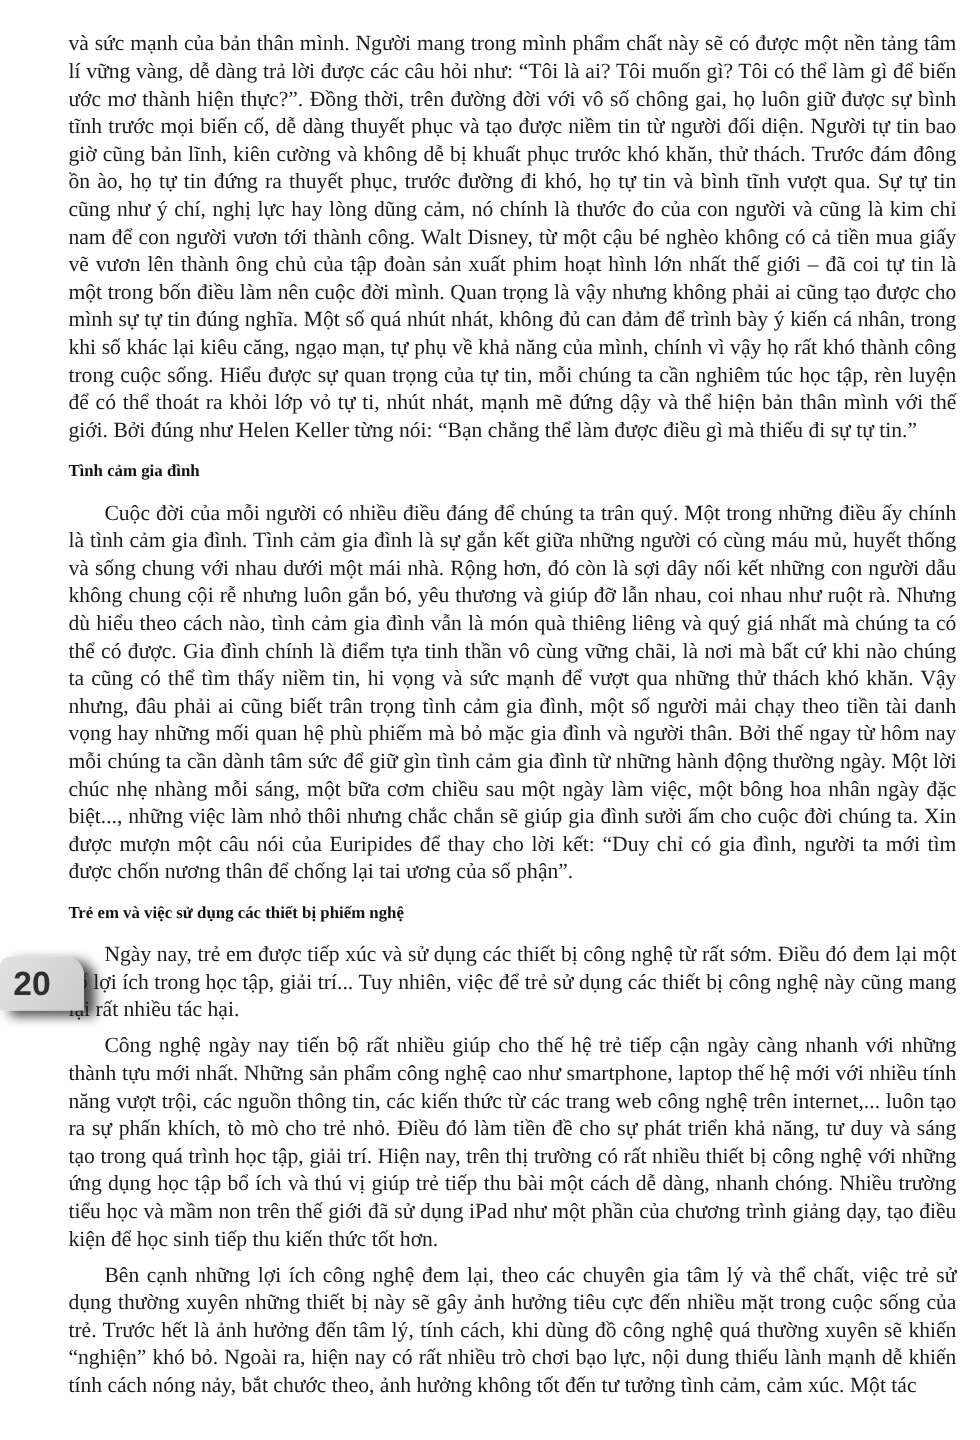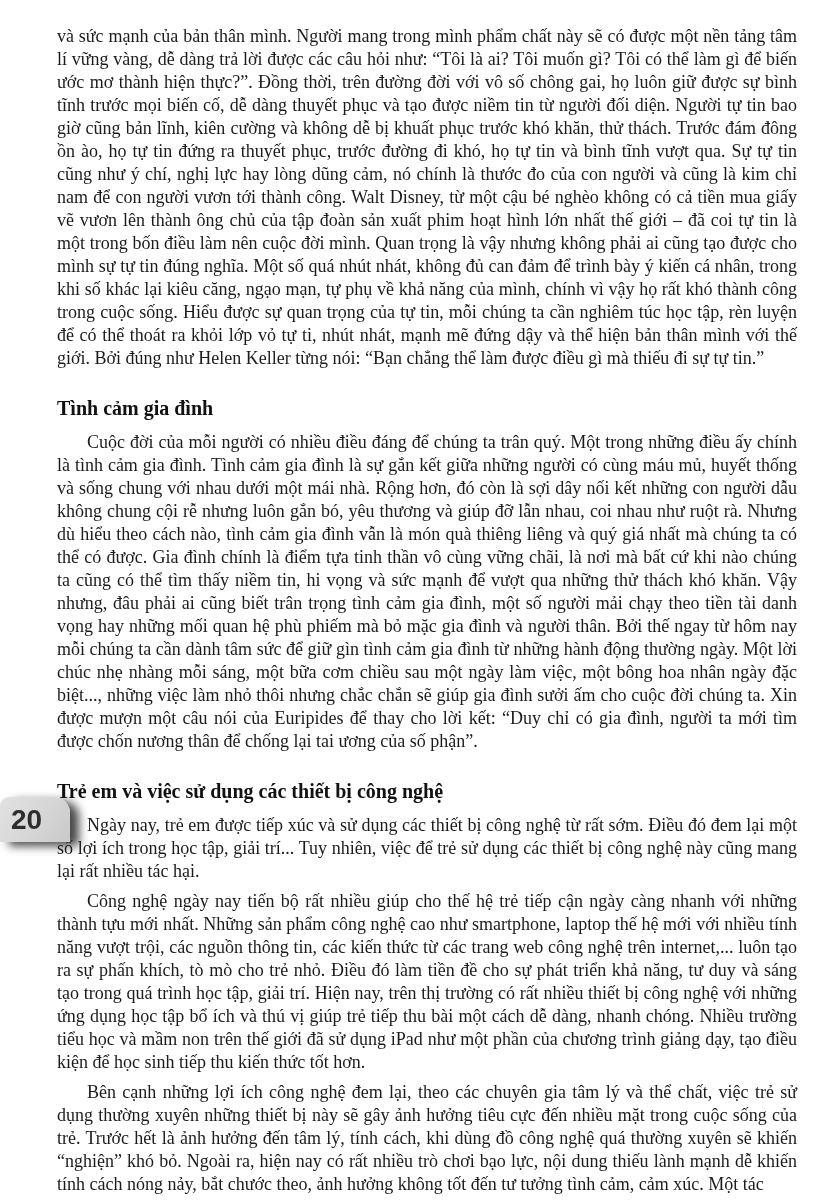--- a/index.html
+++ b/index.html
@@ -29,25 +29,25 @@
     font-size: 18px;
     line-height: 23px;
     text-align: justify;
     text-indent: 30px;
     color: #1b1b1b;
   }
   .content p.continuation {
     text-indent: 0;
   }
   .content h2 {
-    font-size: 20px;
+    font-size: 14px;
     line-height: 25px;
     font-weight: bold;
     color: #111111;
-    margin: 26px 0 10px 0;
+    margin: 11px 0 10px 0;
     text-align: left;
   }
   .page-tab {
     position: absolute;
     left: 0;
     bottom: 0;
     width: 70px;
     height: 45px;
     background: linear-gradient(125deg, #e2e2e2 0%, #d6d6d6 55%, #c9c9c9 100%);
     border-radius: 9px 16px 0 0;
@@ -67,21 +67,21 @@
 </head>
 <body>
 
 <div class="page">
   <div class="content">
     <p class="continuation">và sức mạnh của bản thân mình. Người mang trong mình phẩm chất này sẽ có được một nền tảng tâm lí vững vàng, dễ dàng trả lời được các câu hỏi như: “Tôi là ai? Tôi muốn gì? Tôi có thể làm gì để biến ước mơ thành hiện thực?”. Đồng thời, trên đường đời với vô số chông gai, họ luôn giữ được sự bình tĩnh trước mọi biến cố, dễ dàng thuyết phục và tạo được niềm tin từ người đối diện. Người tự tin bao giờ cũng bản lĩnh, kiên cường và không dễ bị khuất phục trước khó khăn, thử thách. Trước đám đông ồn ào, họ tự tin đứng ra thuyết phục, trước đường đi khó, họ tự tin và bình tĩnh vượt qua. Sự tự tin cũng như ý chí, nghị lực hay lòng dũng cảm, nó chính là thước đo của con người và cũng là kim chỉ nam để con người vươn tới thành công. Walt Disney, từ một cậu bé nghèo không có cả tiền mua giấy vẽ vươn lên thành ông chủ của tập đoàn sản xuất phim hoạt hình lớn nhất thế giới – đã coi tự tin là một trong bốn điều làm nên cuộc đời mình. Quan trọng là vậy nhưng không phải ai cũng tạo được cho mình sự tự tin đúng nghĩa. Một số quá nhút nhát, không đủ can đảm để trình bày ý kiến cá nhân, trong khi số khác lại kiêu căng, ngạo mạn, tự phụ về khả năng của mình, chính vì vậy họ rất khó thành công trong cuộc sống. Hiểu được sự quan trọng của tự tin, mỗi chúng ta cần nghiêm túc học tập, rèn luyện để có thể thoát ra khỏi lớp vỏ tự ti, nhút nhát, mạnh mẽ đứng dậy và thể hiện bản thân mình với thế giới. Bởi đúng như Helen Keller từng nói: “Bạn chẳng thể làm được điều gì mà thiếu đi sự tự tin.”</p>
 
     <h2>Tình cảm gia đình</h2>
     <p>Cuộc đời của mỗi người có nhiều điều đáng để chúng ta trân quý. Một trong những điều ấy chính là tình cảm gia đình. Tình cảm gia đình là sự gắn kết giữa những người có cùng máu mủ, huyết thống và sống chung với nhau dưới một mái nhà. Rộng hơn, đó còn là sợi dây nối kết những con người dẫu không chung cội rễ nhưng luôn gắn bó, yêu thương và giúp đỡ lẫn nhau, coi nhau như ruột rà. Nhưng dù hiểu theo cách nào, tình cảm gia đình vẫn là món quà thiêng liêng và quý giá nhất mà chúng ta có thể có được. Gia đình chính là điểm tựa tinh thần vô cùng vững chãi, là nơi mà bất cứ khi nào chúng ta cũng có thể tìm thấy niềm tin, hi vọng và sức mạnh để vượt qua những thử thách khó khăn. Vậy nhưng, đâu phải ai cũng biết trân trọng tình cảm gia đình, một số người mải chạy theo tiền tài danh vọng hay những mối quan hệ phù phiếm mà bỏ mặc gia đình và người thân. Bởi thế ngay từ hôm nay mỗi chúng ta cần dành tâm sức để giữ gìn tình cảm gia đình từ những hành động thường ngày. Một lời chúc nhẹ nhàng mỗi sáng, một bữa cơm chiều sau một ngày làm việc, một bông hoa nhân ngày đặc biệt..., những việc làm nhỏ thôi nhưng chắc chắn sẽ giúp gia đình sưởi ấm cho cuộc đời chúng ta. Xin được mượn một câu nói của Euripides để thay cho lời kết: “Duy chỉ có gia đình, người ta mới tìm được chốn nương thân để chống lại tai ương của số phận”.</p>
 
-    <h2>Trẻ em và việc sử dụng các thiết bị công nghệ</h2>
+    <h2>Trẻ em và việc sử dụng các thiết bị phiếm nghệ</h2>
     <p>Ngày nay, trẻ em được tiếp xúc và sử dụng các thiết bị công nghệ từ rất sớm. Điều đó đem lại một số lợi ích trong học tập, giải trí... Tuy nhiên, việc để trẻ sử dụng các thiết bị công nghệ này cũng mang lại rất nhiều tác hại.</p>
     <p>Công nghệ ngày nay tiến bộ rất nhiều giúp cho thế hệ trẻ tiếp cận ngày càng nhanh với những thành tựu mới nhất. Những sản phẩm công nghệ cao như smartphone, laptop thế hệ mới với nhiều tính năng vượt trội, các nguồn thông tin, các kiến thức từ các trang web công nghệ trên internet,... luôn tạo ra sự phấn khích, tò mò cho trẻ nhỏ. Điều đó làm tiền đề cho sự phát triển khả năng, tư duy và sáng tạo trong quá trình học tập, giải trí. Hiện nay, trên thị trường có rất nhiều thiết bị công nghệ với những ứng dụng học tập bổ ích và thú vị giúp trẻ tiếp thu bài một cách dễ dàng, nhanh chóng. Nhiều trường tiểu học và mầm non trên thế giới đã sử dụng iPad như một phần của chương trình giảng dạy, tạo điều kiện để học sinh tiếp thu kiến thức tốt hơn.</p>
     <p>Bên cạnh những lợi ích công nghệ đem lại, theo các chuyên gia tâm lý và thể chất, việc trẻ sử dụng thường xuyên những thiết bị này sẽ gây ảnh hưởng tiêu cực đến nhiều mặt trong cuộc sống của trẻ. Trước hết là ảnh hưởng đến tâm lý, tính cách, khi dùng đồ công nghệ quá thường xuyên sẽ khiến “nghiện” khó bỏ. Ngoài ra, hiện nay có rất nhiều trò chơi bạo lực, nội dung thiếu lành mạnh dễ khiến tính cách nóng nảy, bắt chước theo, ảnh hưởng không tốt đến tư tưởng tình cảm, cảm xúc. Một tác</p>
   </div>
 
   <div class="page-tab">
     <span class="page-number">20</span>
   </div>
 </div>
 

